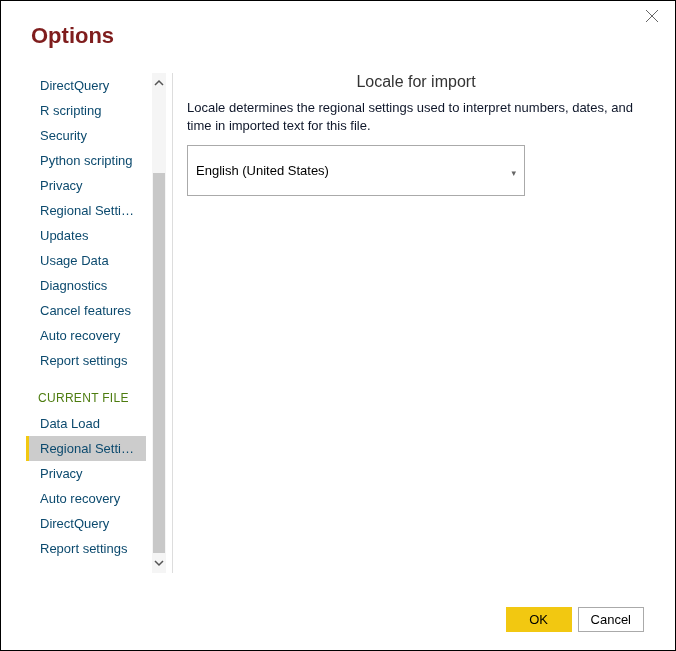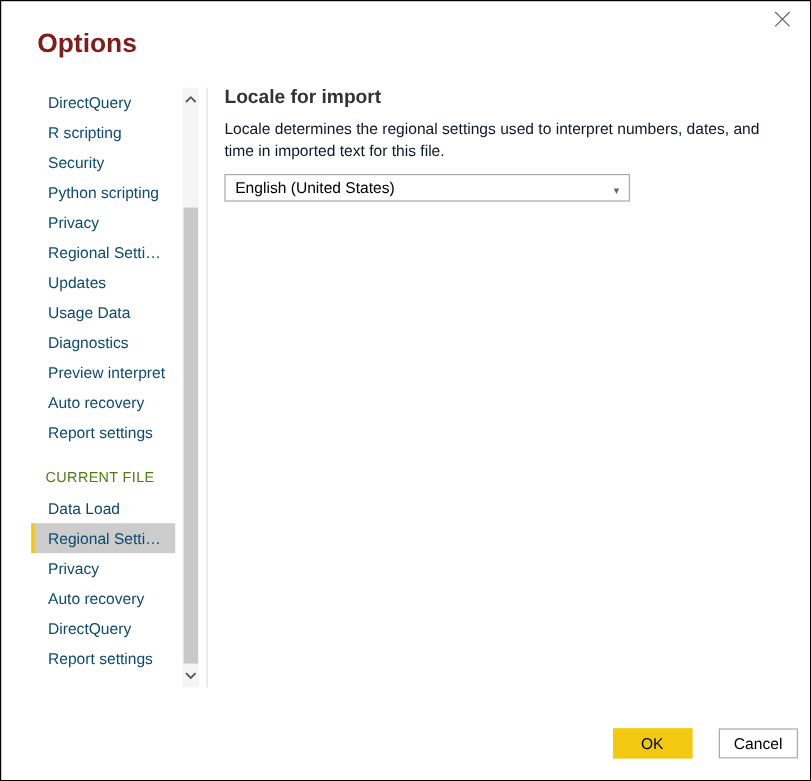--- a/index.html
+++ b/index.html
@@ -94,49 +94,50 @@
       height: 500px;
     }
     .main {
       flex: 1;
       padding-right: 30px;
     }
     .main-heading {
       font-size: 16px;
       color: #333;
       margin-bottom: 8px;
-      font-weight: 700;
+      font-weight: 400;
+      text-align: center;
     }
     .main-desc {
       font-size: 13px;
       color: #0f172a;
       line-height: 1.4;
       margin-bottom: 10px;
     }
     .dropdown {
       width: 338px;
       border: 1px solid #aaa;
-      padding: 3px 8px;
+      padding: 17px 8px;
       font-size: 13px;
       display: flex;
       justify-content: space-between;
       align-items: flex-end;
       cursor: pointer;
       background: #fff;
     }
     .dropdown-caret {
       font-size: 9px;
       color: #666;
     }
     .footer {
       position: absolute;
       bottom: 18px;
-      right: 10px;
-      display: flex;
-      gap: 22px;
+      right: 31px;
+      display: flex;
+      gap: 6px;
     }
     .btn {
       min-width: 66px;
       padding: 4px 12px;
       font-size: 13px;
       border: 1px solid #aaa;
       background: #fff;
       cursor: pointer;
       text-align: center;
     }
@@ -163,21 +164,21 @@
     <div class="sidebar-inner">
       <div class="sidebar-item">DirectQuery</div>
       <div class="sidebar-item">R scripting</div>
       <div class="sidebar-item">Security</div>
       <div class="sidebar-item">Python scripting</div>
       <div class="sidebar-item">Privacy</div>
       <div class="sidebar-item">Regional Settings</div>
       <div class="sidebar-item">Updates</div>
       <div class="sidebar-item">Usage Data</div>
       <div class="sidebar-item">Diagnostics</div>
-      <div class="sidebar-item">Preview interpret</div>
+      <div class="sidebar-item">Cancel features</div>
       <div class="sidebar-item">Auto recovery</div>
       <div class="sidebar-item">Report settings</div>
 
       <div class="section-header">CURRENT FILE</div>
 
       <div class="sidebar-item">Data Load</div>
       <div class="sidebar-item selected">Regional Settings</div>
       <div class="sidebar-item">Privacy</div>
       <div class="sidebar-item">Auto recovery</div>
       <div class="sidebar-item">DirectQuery</div>

